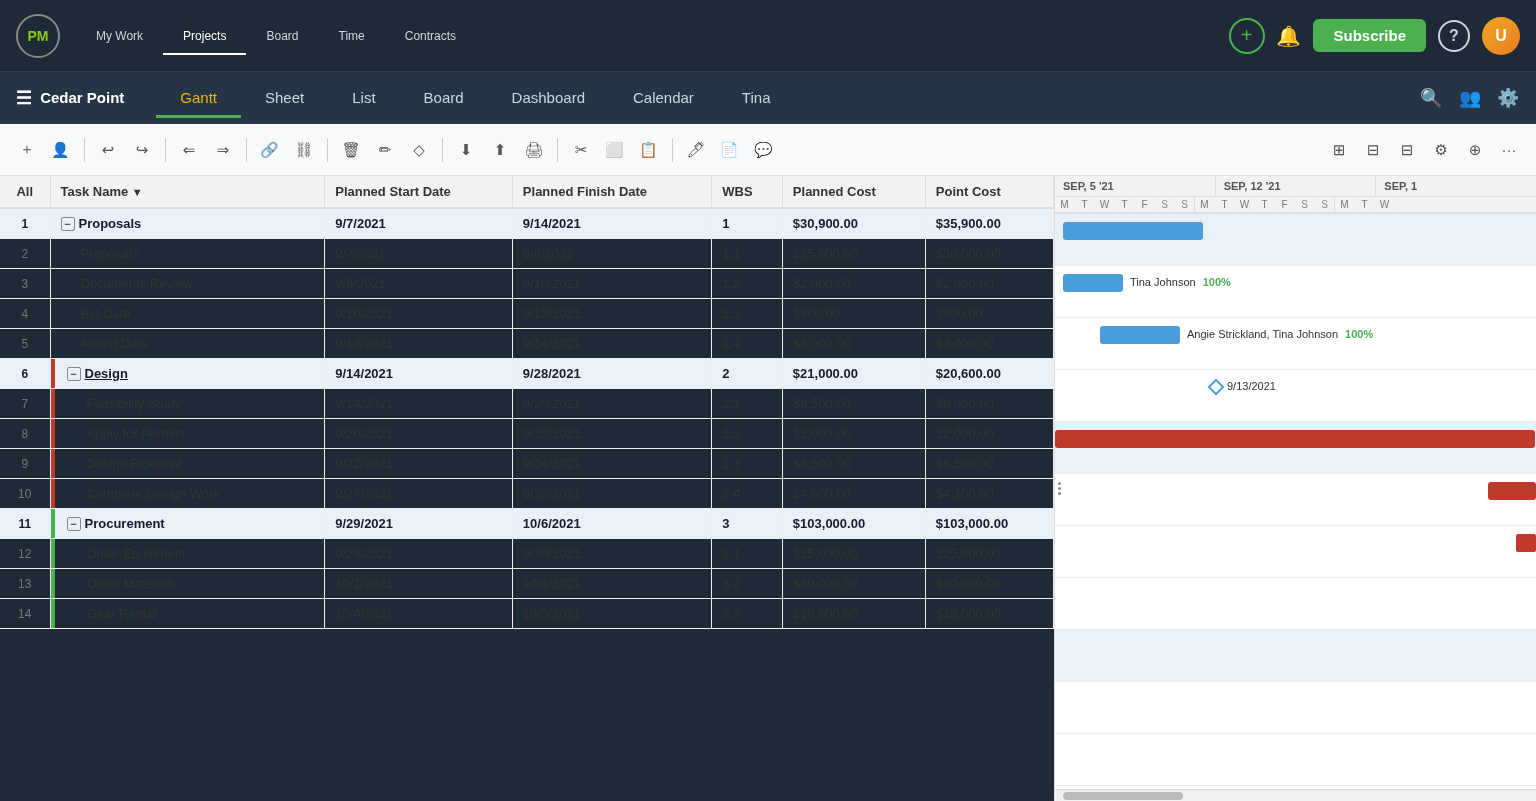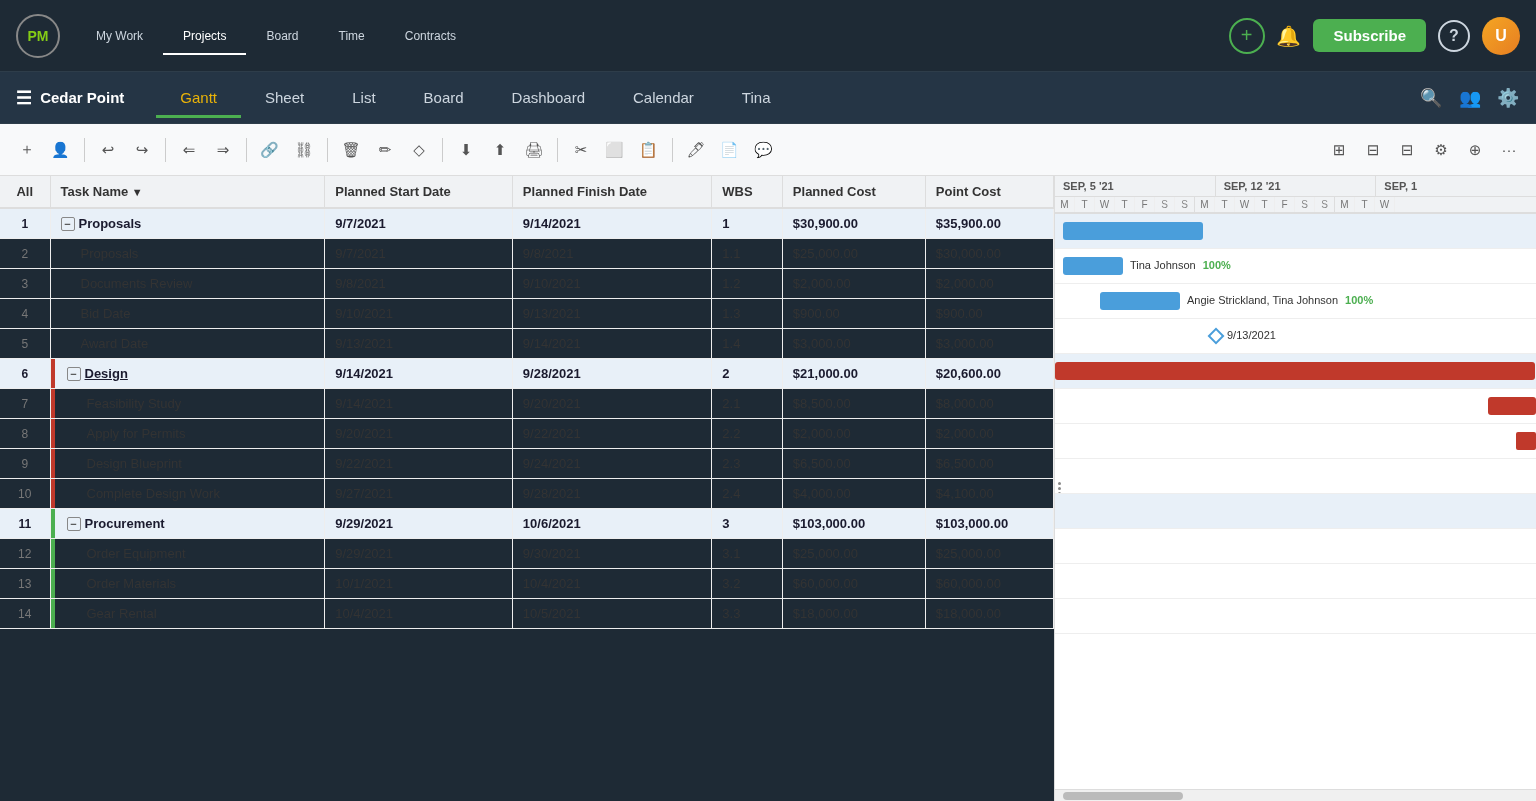--- a/index.html
+++ b/index.html
@@ -211,21 +211,21 @@
       border-radius: 2px;
       text-align: center;
       line-height: 12px;
       font-size: 11px;
       margin-right: 4px;
       cursor: pointer;
       color: #555;
     }
     .indent { padding-left: 20px; }
     .gantt-row {
-      height: 35px;
+      height: 52px;
       border-bottom: 1px solid #eee;
       position: relative;
     }
     .gantt-row.group-row {
       background: #e8f0f8;
     }
     .gantt-bar {
       position: absolute;
       height: 18px;
       top: 8px;

